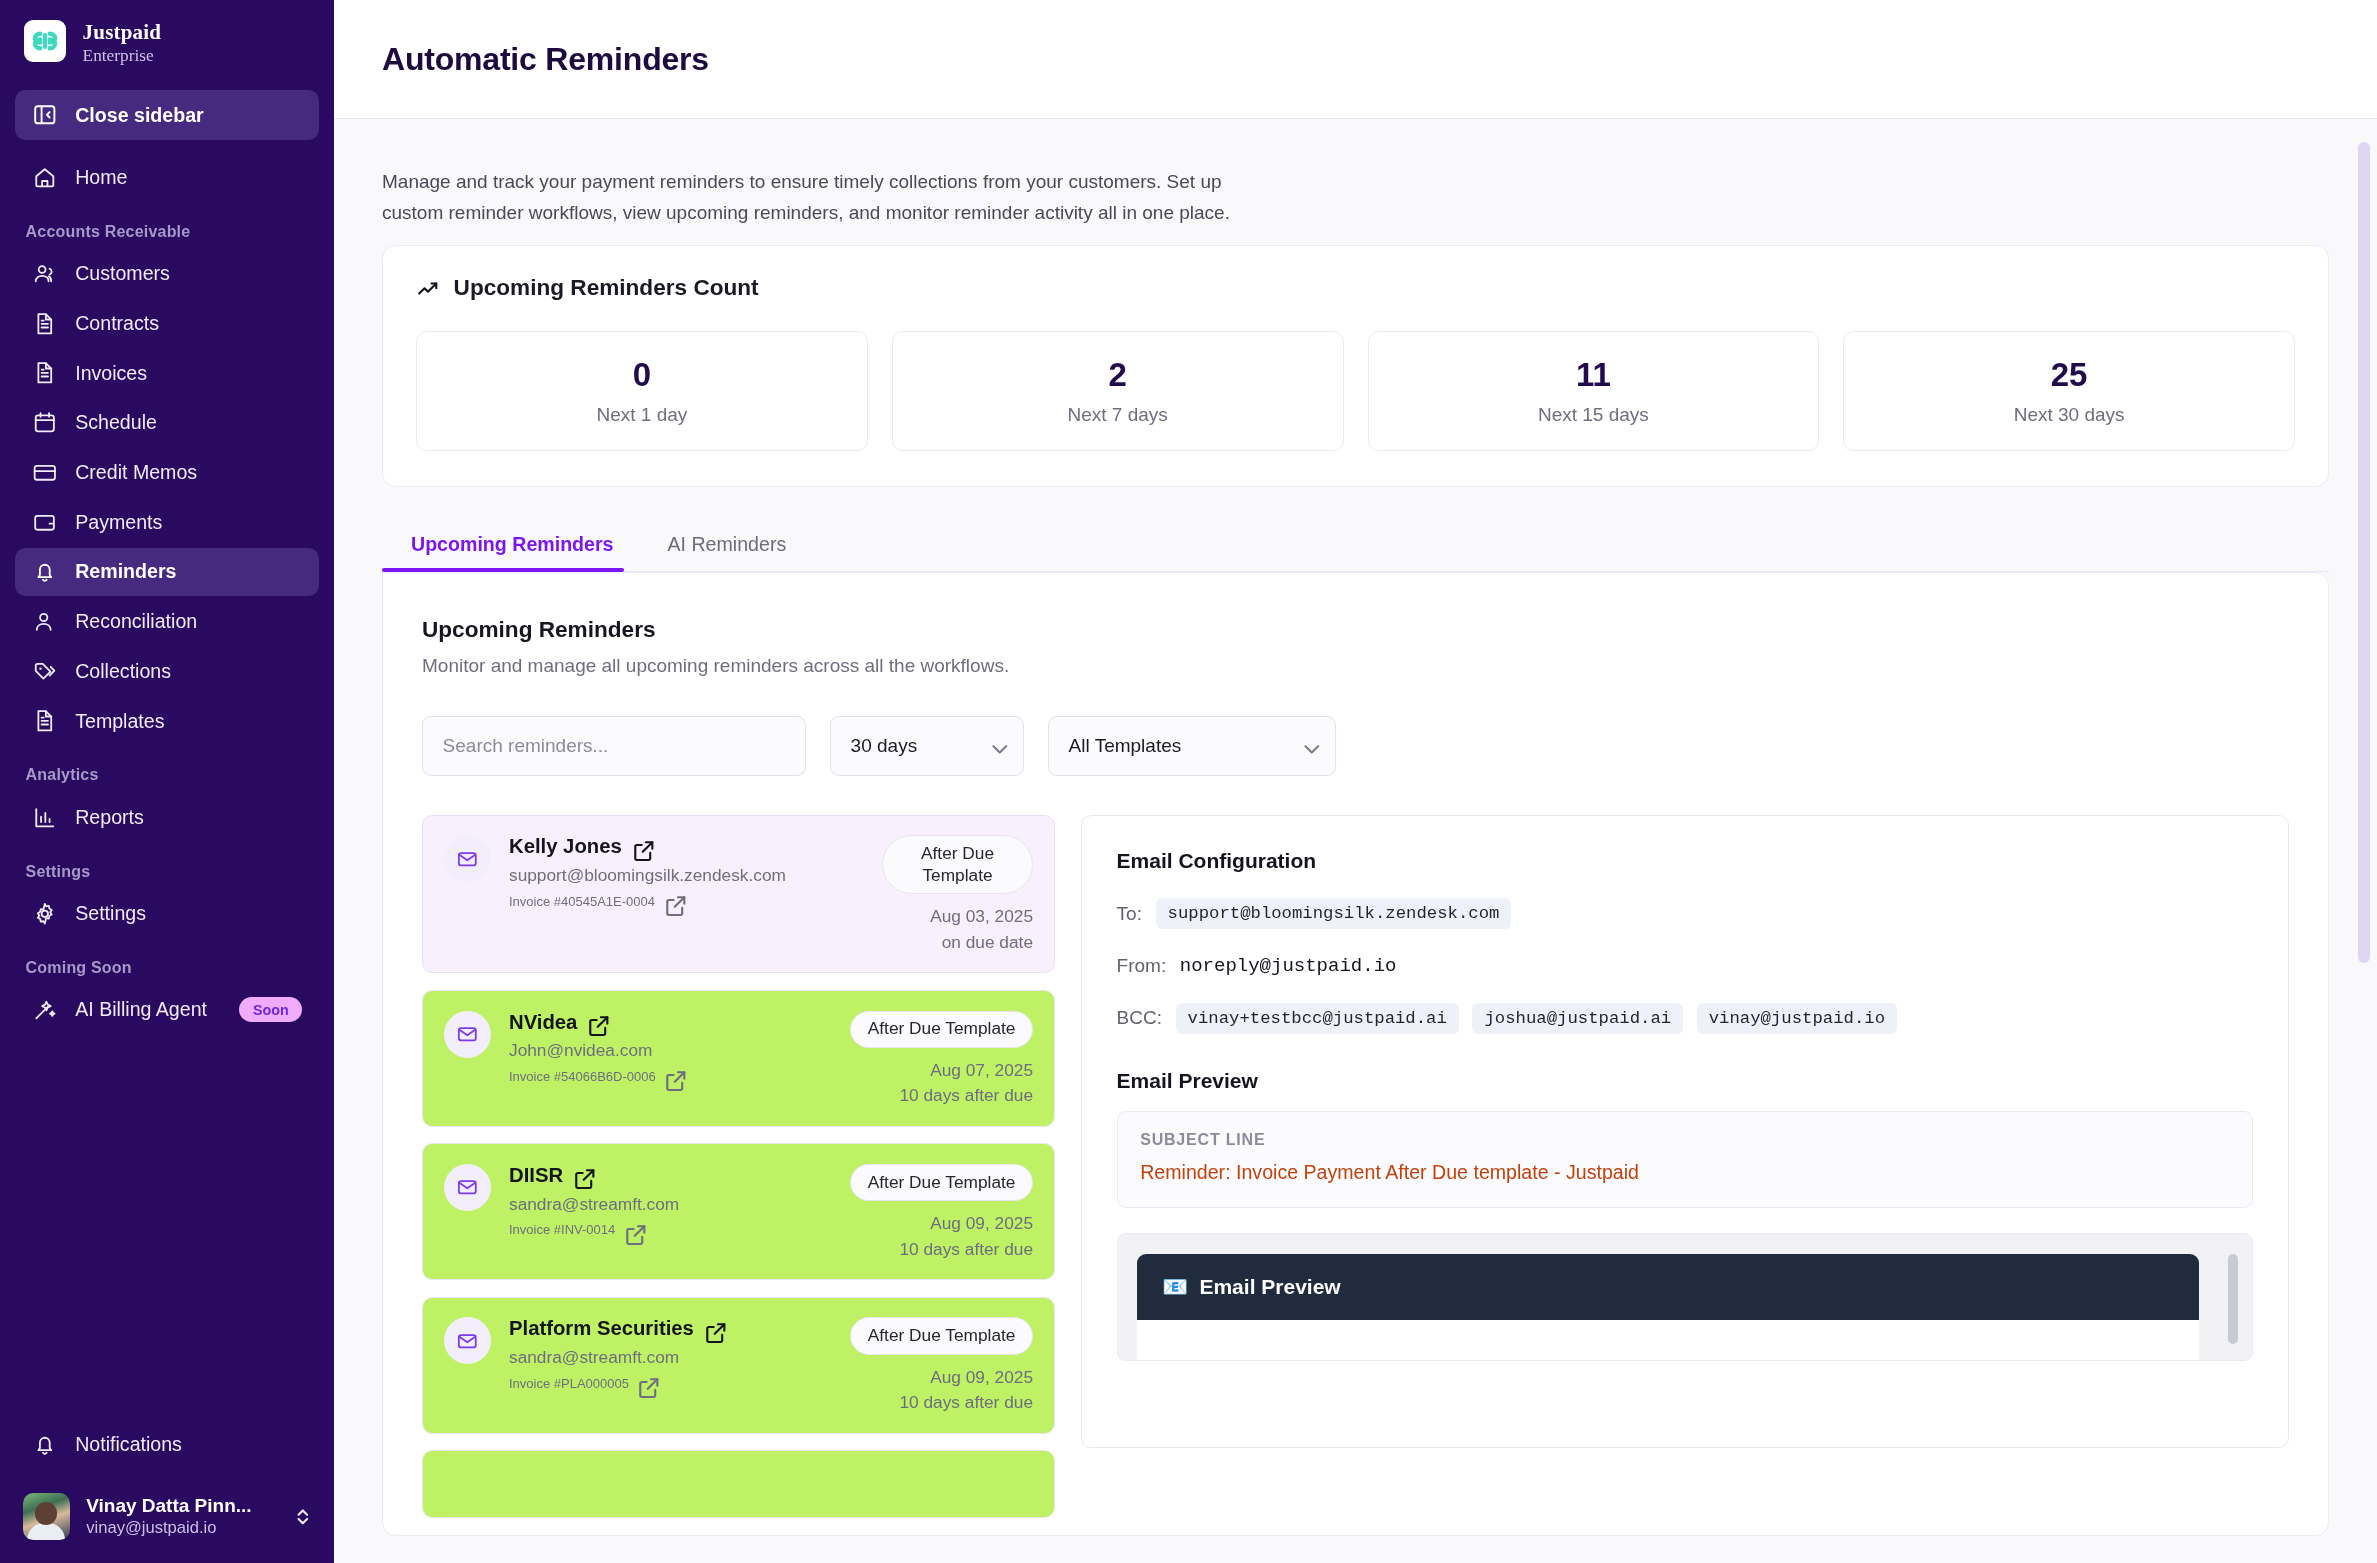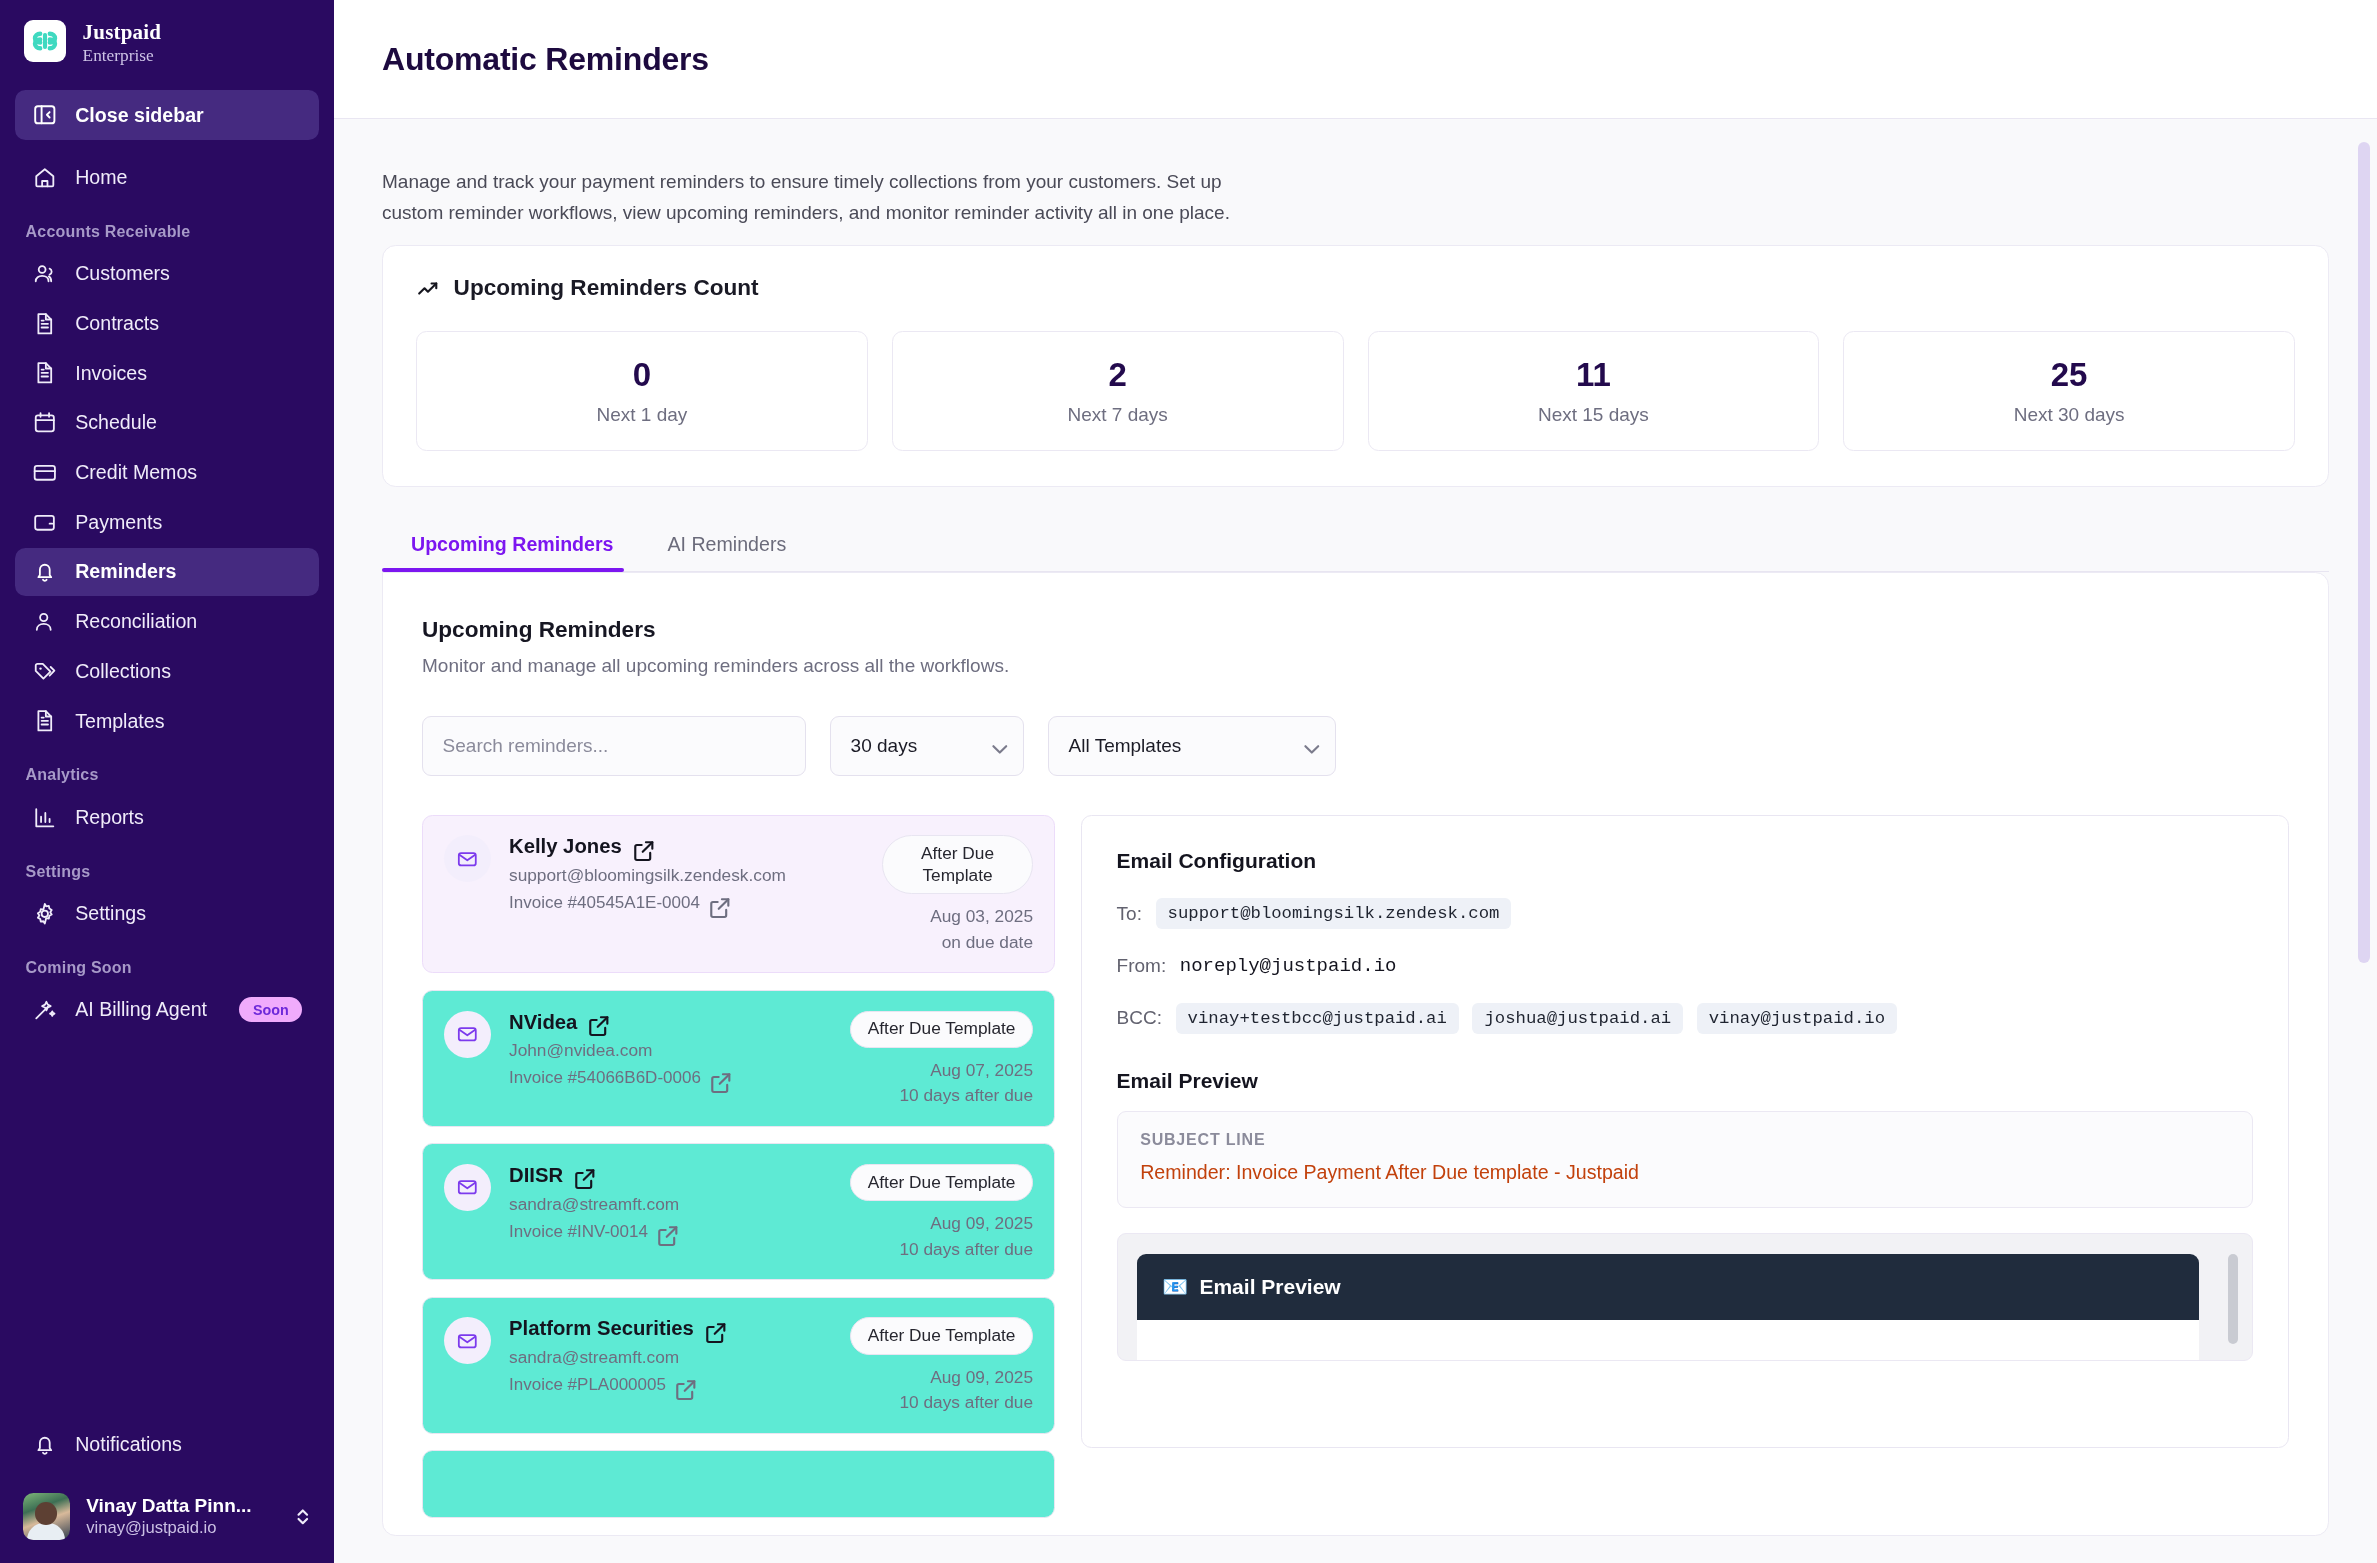--- a/index.html
+++ b/index.html
@@ -158,36 +158,36 @@
     padding: 0 16.6px 0 19.6px; font-size: 19px; color: #1b1b26; cursor: pointer; gap: 19.6px;
   }
   .sel.w1 { width: 194px; }
   .sel.w2 { width: 288px; }
 
   .cols { display: flex; gap: 25.6px; margin-top: 39px; }
   .list-col { width: 633px; flex: 0 0 633px; }
   .detail-col { flex: 1 1 auto; min-width: 0; }
 
   .rem {
-    border: 0.8px solid #e9e6f2; border-radius: 10.5px; background: #5eead4;
+    border: 0.8px solid #e9e6f2; border-radius: 10.5px; background: #bef264;
     padding: 19.6px 21px 19.6px 21px; margin-bottom: 16.6px;
     display: flex; gap: 18px; cursor: pointer;
   }
   .rem.sel-row { background: #f8f1fd; border-color: #ecdcfa; }
   .rem-ic {
     width: 47px; height: 47px; flex: 0 0 47px; border-radius: 50%;
     background: #f3eefc; display: flex; align-items: center; justify-content: center;
   }
   .rem-body { flex: 1 1 auto; min-width: 0; }
   .rem-name {
     font-size: 20.3px; font-weight: 700; color: #14141f;
     display: flex; align-items: center; gap: 9px;
   }
   .rem-mail { font-size: 17.3px; color: #6e6e80; margin-top: 6.8px; }
-  .rem-inv { font-size: 17px; color: #6e6e80; margin-top: 6.8px; display: flex; align-items: center; gap: 7.5px; }
+  .rem-inv { font-size: 13px; color: #6e6e80; margin-top: 6.8px; display: flex; align-items: center; gap: 7.5px; }
   .rem-right { flex: 0 0 auto; text-align: right; display: flex; flex-direction: column; align-items: flex-end; }
   .pill {
     border: 0.8px solid #e8e5f1; border-radius: 753px; background: #fbfbfd;
     font-size: 17.3px; color: #26262f; padding: 6.8px 16.6px; white-space: normal;
     max-width: 151px; text-align: center; line-height: 1.25;
   }
   .pill.nowrap { white-space: nowrap; max-width: none; }
   .rem-date { font-size: 17.3px; color: #6e6e80; margin-top: 12px; }
   .rem-when { font-size: 17.3px; color: #6e6e80; margin-top: 4.5px; }
 

